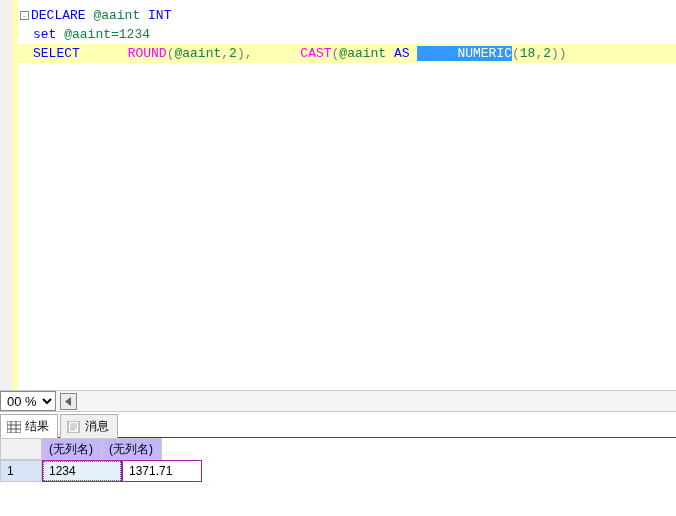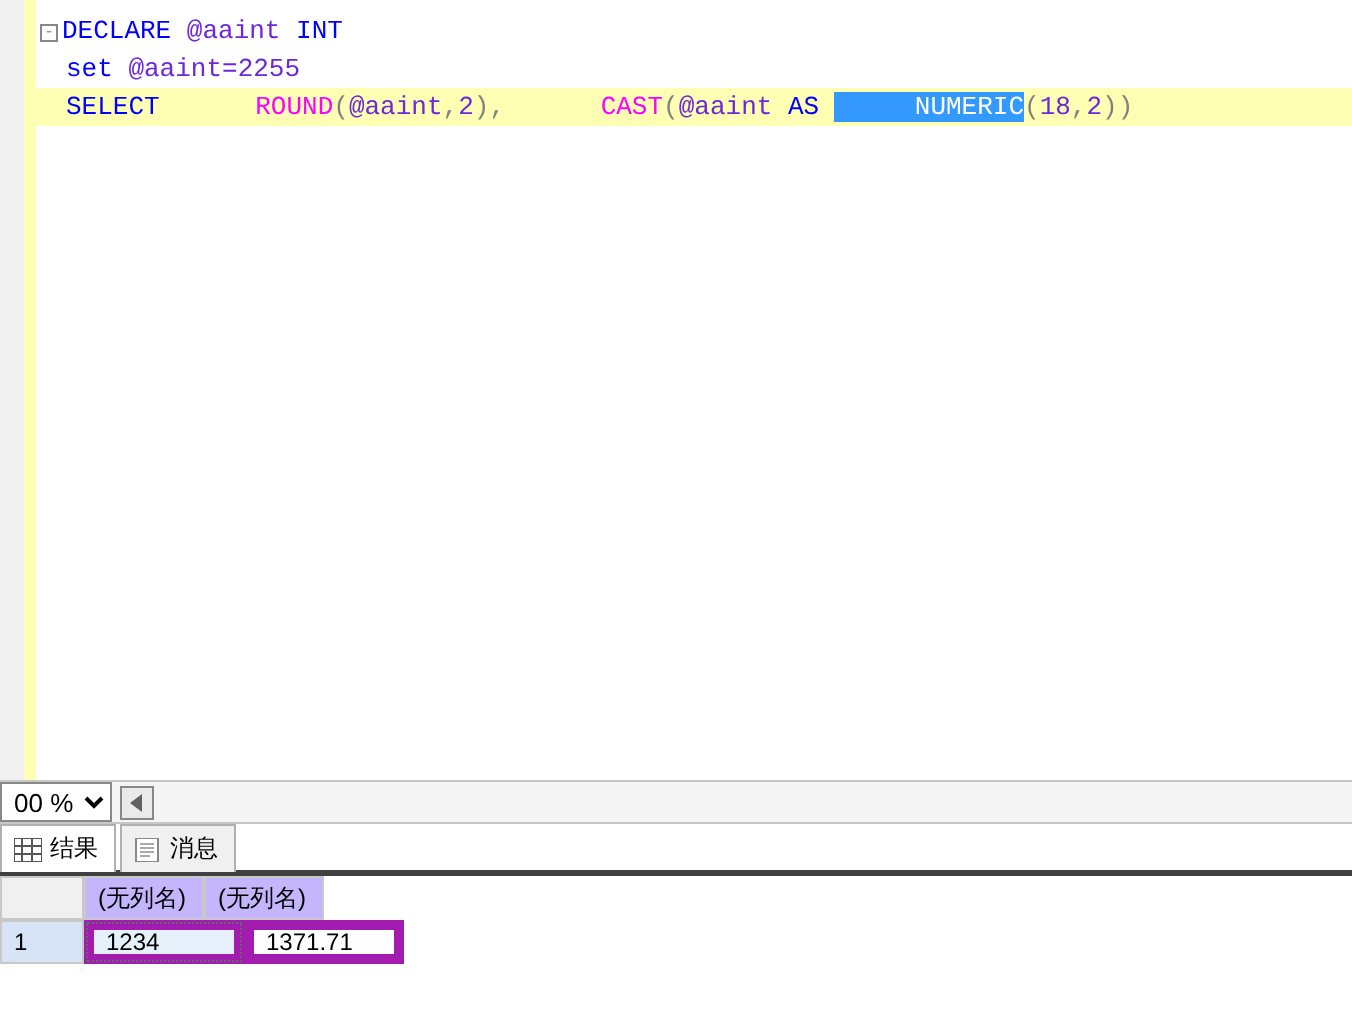--- a/index.html
+++ b/index.html
@@ -39,21 +39,21 @@
   border: 1px solid #888;
   color: #888;
   font-size: 8px;
   line-height: 7px;
   text-align: center;
   margin-right: 2px;
   vertical-align: 1px;
 }
 .fold-spacer { display: inline-block; width: 13px; }
 .kw { color: #0000ff; }
-.num { color: #6d28d9; }
+.num { color: #15803d; }
 .gray-type { color: #0000ff; text-align: center; }
 .fn { color: #ff00ff; margin-left: 40px; }
 .paren { color: #808080; }
 .caret-sel {
   background: #3399ff;
   color: #fff;
 }
 .zoom-bar {
   height: 22px;
   border-top: 1px solid #c8c8c8;
@@ -78,21 +78,21 @@
   align-items: center;
   justify-content: center;
   margin-left: 4px;
 }
 .scroll-btn svg { display: block; }
 .tabs-bar {
   display: flex;
   align-items: flex-end;
   height: 26px;
   background: #fff;
-  border-bottom: 3px solid #404040;
+  border-bottom: 1px solid #404040;
 }
 .tab {
   display: flex;
   align-items: center;
   height: 24px;
   padding: 0 8px 0 6px;
   border: 1px solid #b0b0b0;
   border-bottom: none;
   margin-right: 2px;
   background: #fff;
@@ -122,21 +122,21 @@
   width: 60px;
   background: #c4b5fd;
   border: 1px solid #c8c8c8;
   display: flex;
   align-items: center;
   padding-left: 6px;
   font-size: 12px;
 }
 .cell {
   width: 80px;
-  border: 5px solid #a21caf;
+  border: 1px solid #a21caf;
   display: flex;
   align-items: center;
   padding-left: 6px;
   font-size: 12px;
   background: #fff;
 }
 .cell.selected {
   background: #e6f0fa;
   outline: 1px dotted #666;
   outline-offset: -2px;
@@ -146,21 +146,21 @@
 }
 </style>
 </head>
 <body>
 
 <div class="editor-wrap">
   <div class="gutter"></div>
   <div class="highlight-bar"></div>
   <div class="code-area">
     <div class="line"><span class="fold-box">-</span><span class="kw">DECLARE</span><span class="num"> @aaint </span><span class="gray-type">INT</span></div>
-    <div class="line"><span class="fold-spacer"></span><span class="kw">set</span><span class="num"> @aaint=2255</span></div>
+    <div class="line"><span class="fold-spacer"></span><span class="kw">set</span><span class="num"> @aaint=1234</span></div>
     <div class="line current"><span class="fold-spacer"></span><span class="kw">SELECT</span> <span class="fn">ROUND</span><span class="paren">(</span><span class="num">@aaint</span><span class="paren">,</span><span class="num">2</span><span class="paren">)</span><span class="paren">,</span> <span class="fn">CAST</span><span class="paren">(</span><span class="num">@aaint </span><span class="kw">AS</span><span> </span><span class="caret-sel"><span class="fn" style="color:#fff">NUMERIC</span></span><span class="paren">(</span><span class="num">18</span><span class="paren">,</span><span class="num">2</span><span class="paren">)</span><span class="paren">)</span></div>
   </div>
 </div>
 
 <div class="zoom-bar">
   <select class="zoom-select">
     <option>00 %</option>
   </select>
   <div class="scroll-btn">
     <svg width="7" height="9">

